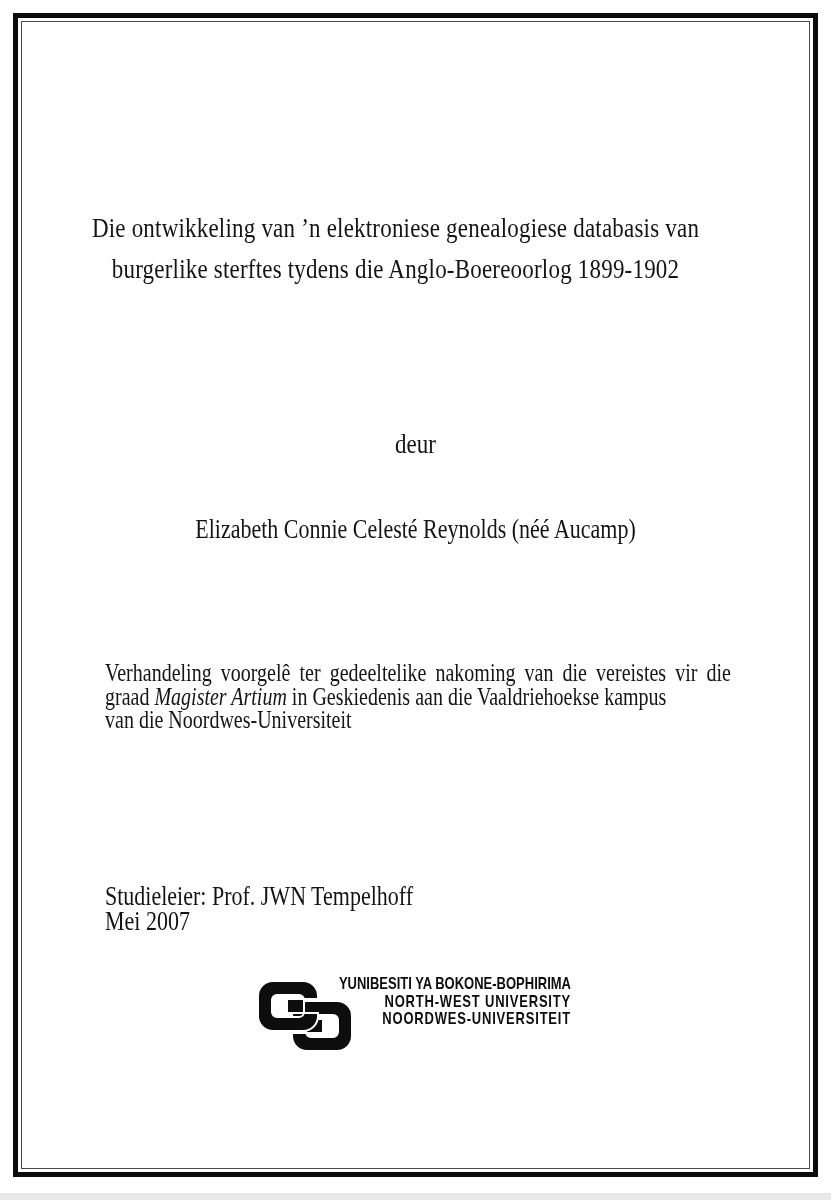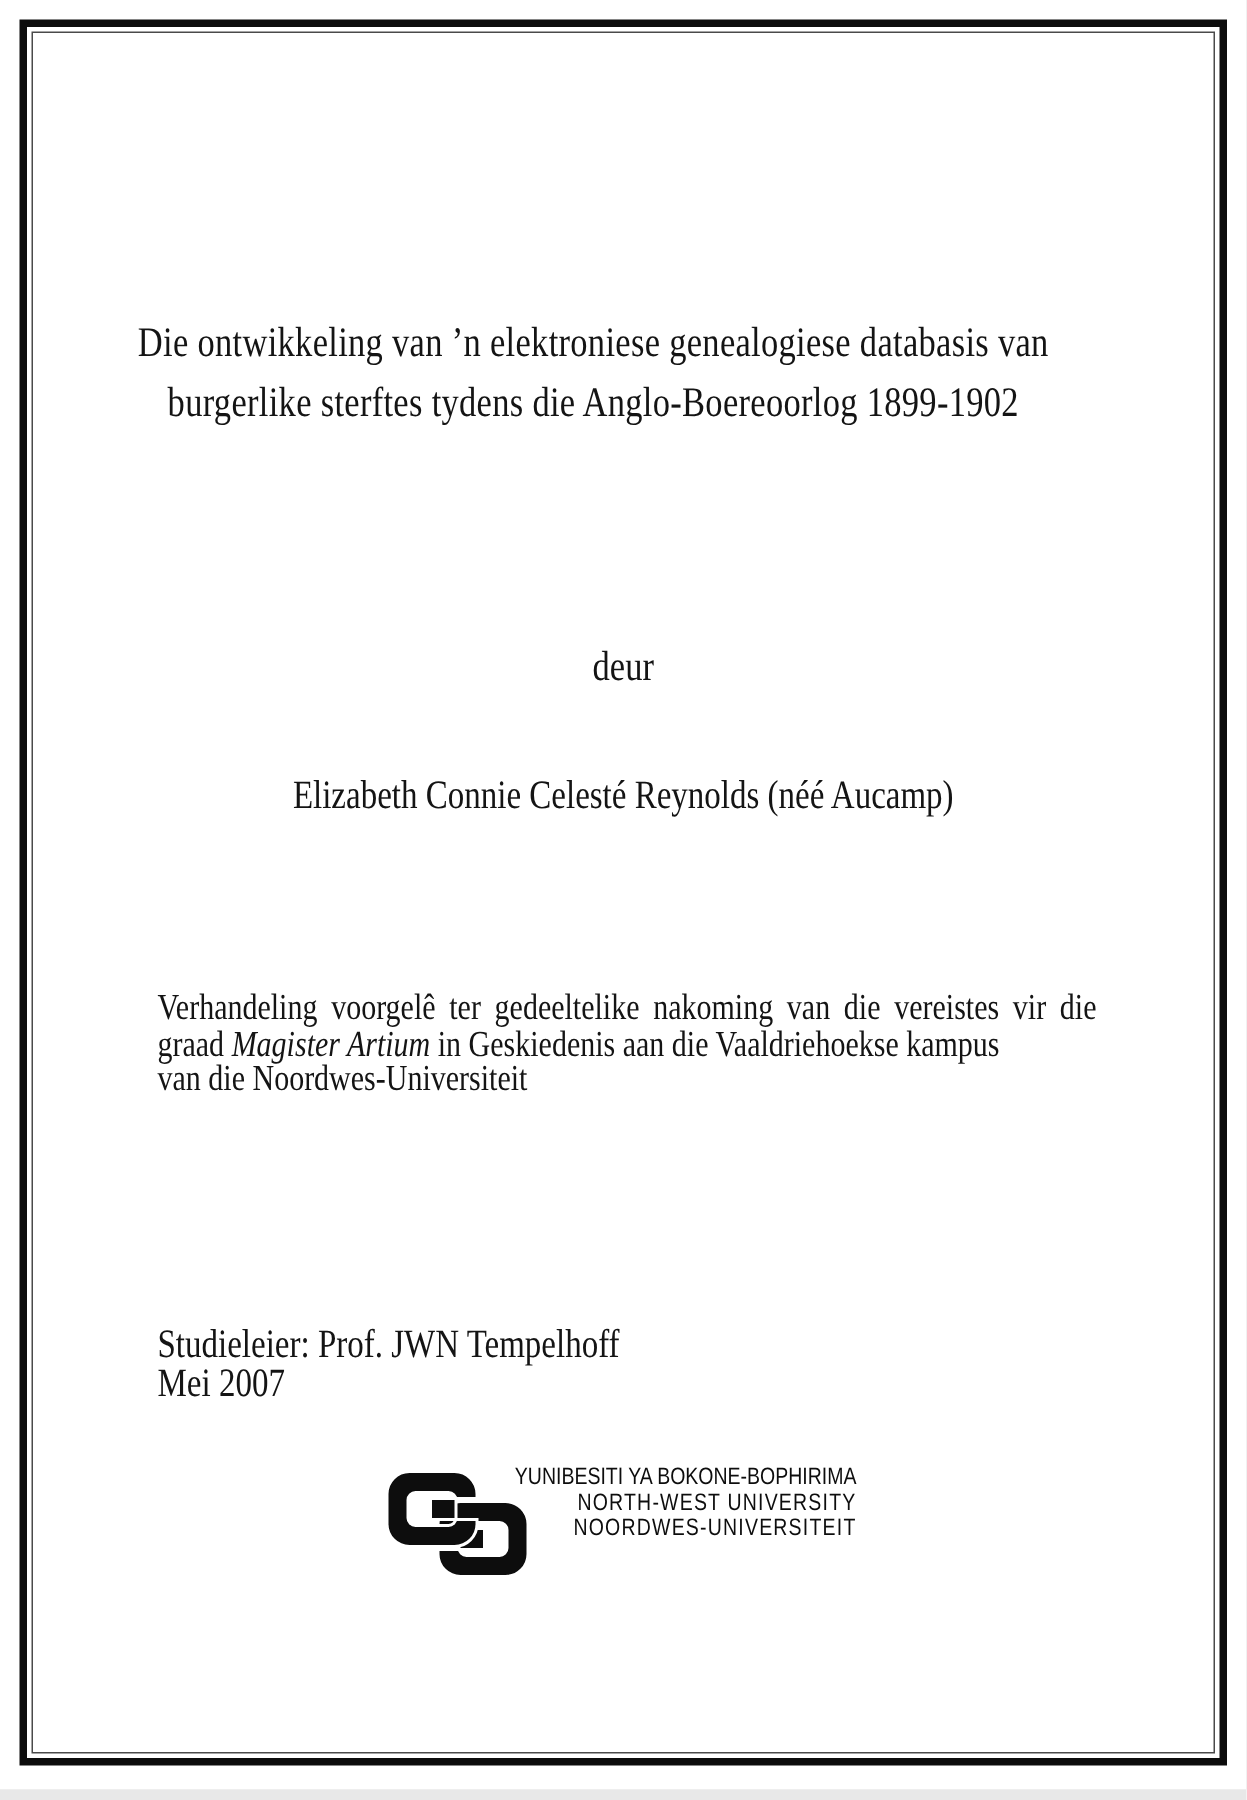--- a/index.html
+++ b/index.html
@@ -44,21 +44,21 @@
   }
   .statement .just{
     text-align:justify;text-align-last:justify;
   }
   .statement .it{font-style:italic;}
   .supervisor-block{
     position:absolute;top:884px;left:105px;width:500px;
     font-size:22px;line-height:20.5px;
   }
   .logo{
-    position:absolute;left:256px;top:978px;width:330px;height:76px;
+    position:absolute;left:256px;top:978px;width:330px;height:76px;font-weight:bold;
   }
   .logo-mark{position:absolute;left:0;top:2px;}
   .logo-text{
     position:absolute;left:0;top:-2px;width:315px;
     text-align:right;
     font-family:"Liberation Sans","DejaVu Sans",sans-serif;
     font-size:13px;line-height:14px;
     color:#0d0d0d;white-space:nowrap;
   }
   .logo-text .ls{letter-spacing:0.8px;}

